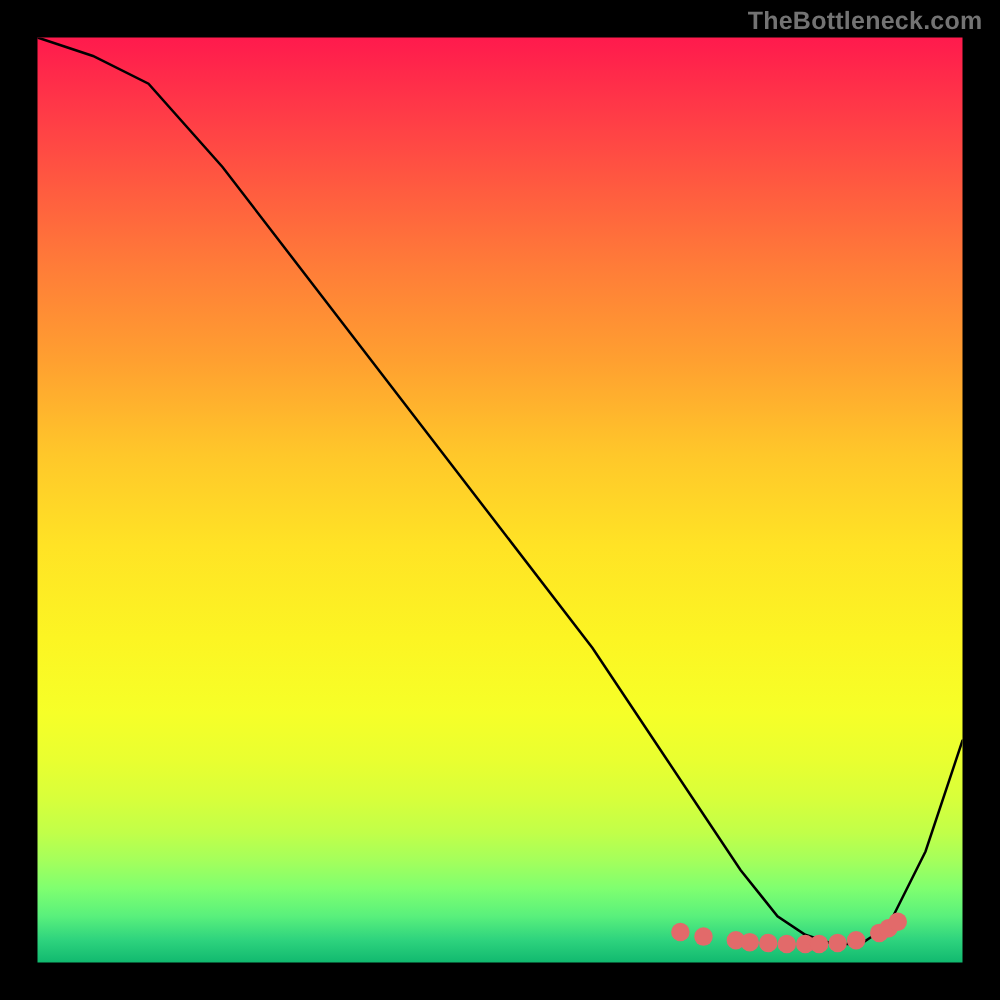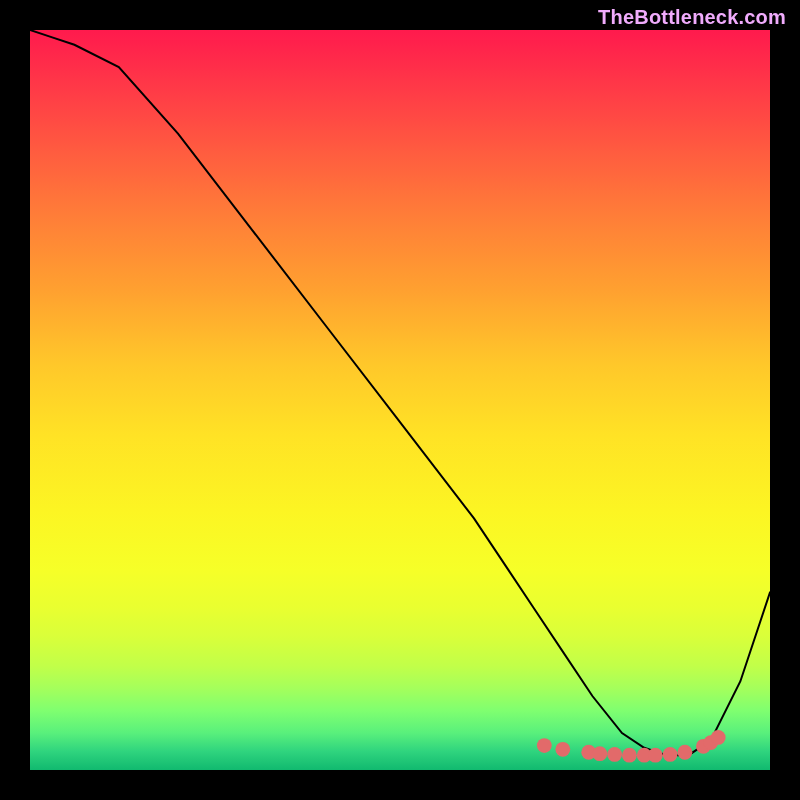--- a/index.html
+++ b/index.html
@@ -49,21 +49,21 @@
     position: absolute;
     left: 0;
     top: 0;
     width: 740px;
     height: 740px;
   }
   .watermark {
     position: absolute;
     top: 6px;
     right: 14px;
-    color: #f0abfc;
+    color: #737373;
     font-size: 20px;
     font-weight: 600;
     letter-spacing: 0.2px;
     user-select: none;
   }
 </style>
 </head>
 <body>
 <div class="frame">
 

